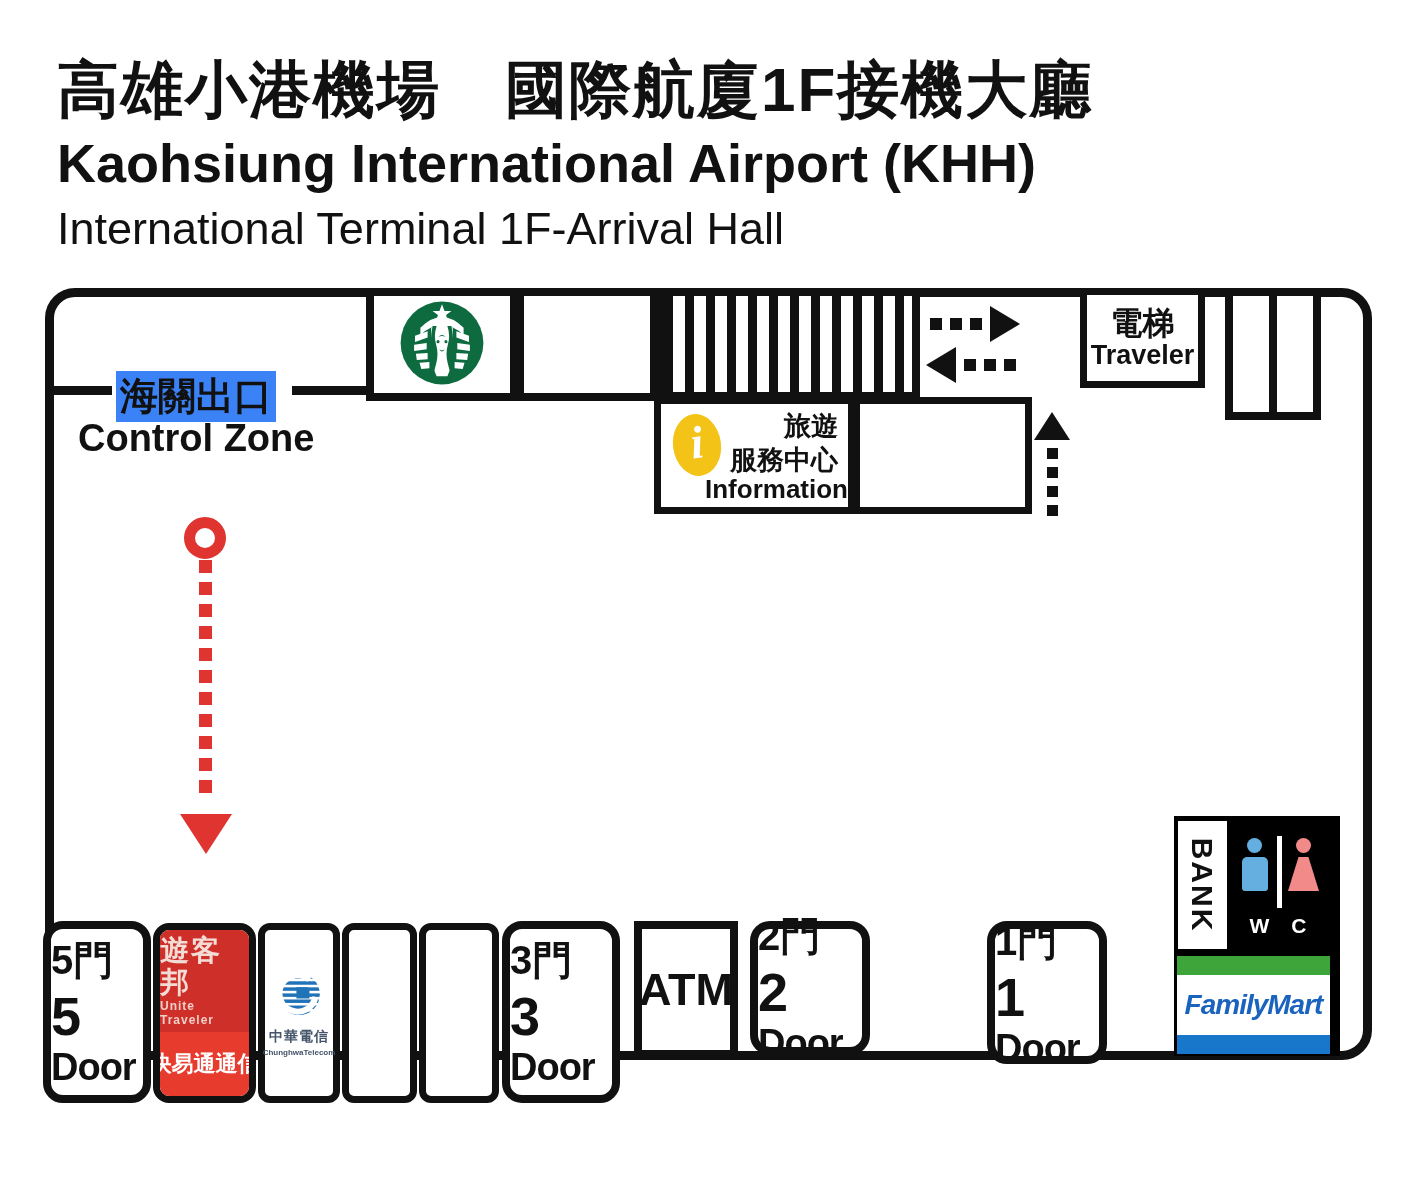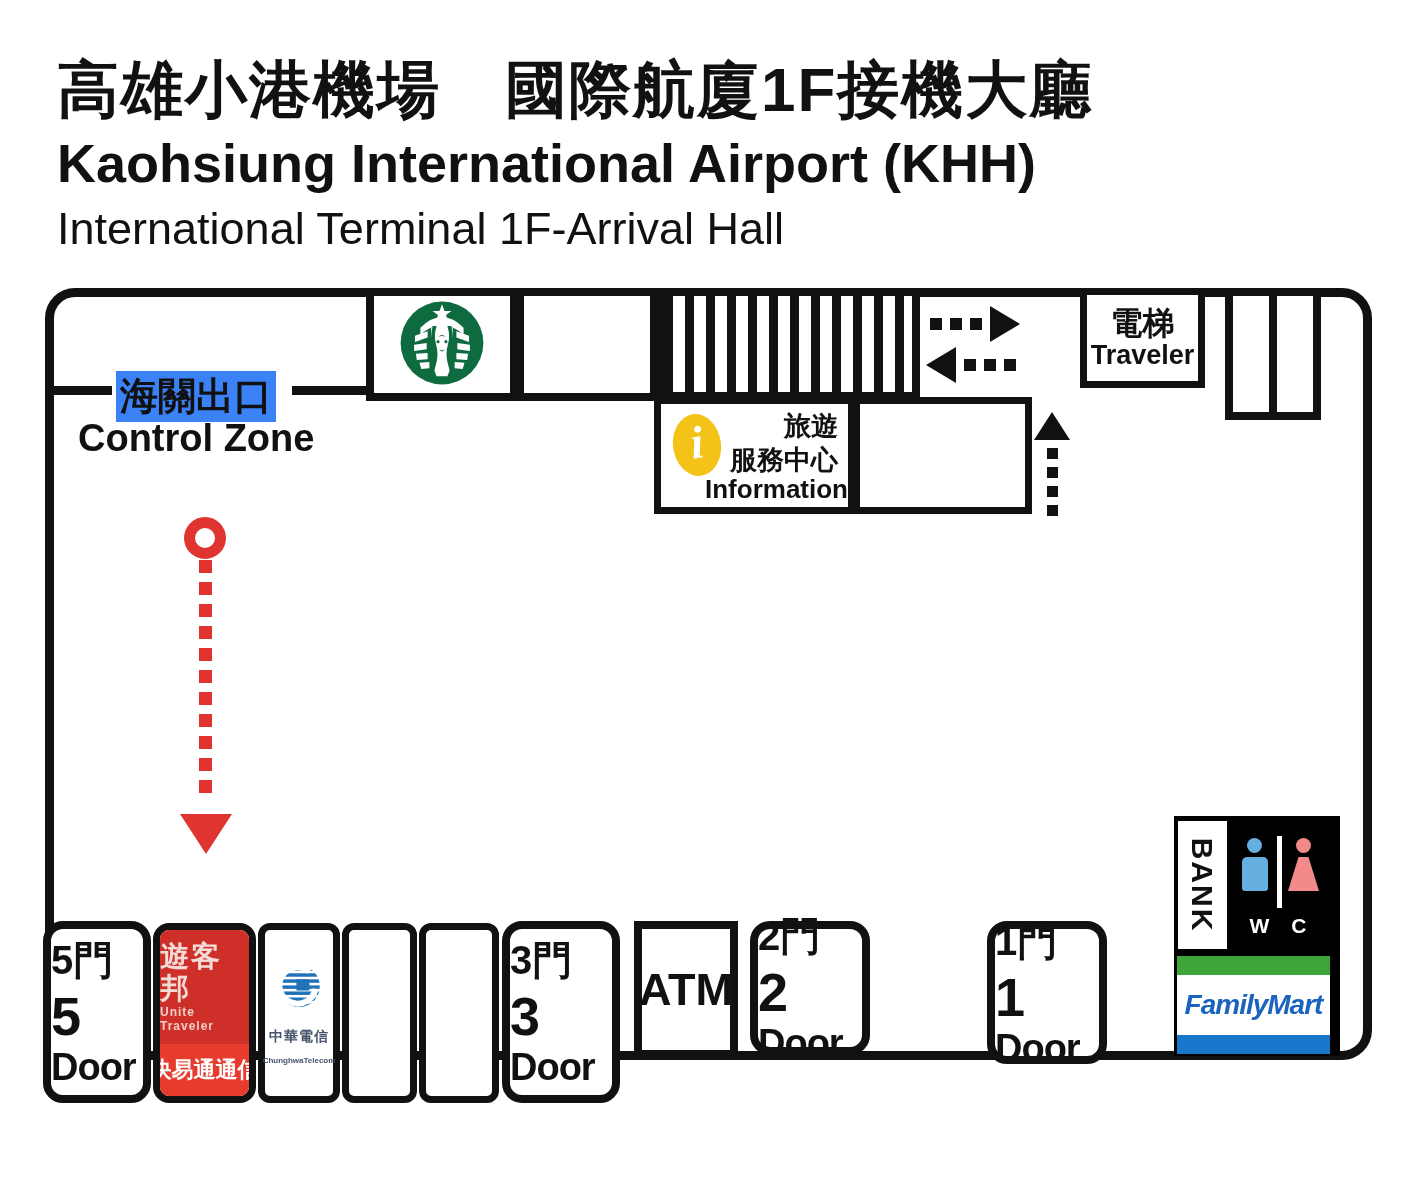--- a/index.html
+++ b/index.html
@@ -65,25 +65,25 @@
   .d2{left:750px;top:921px;width:120px;height:134px;}
   .d1{left:987px;top:921px;width:120px;height:143px;}
   .atm{left:634px;top:921px;width:104px;height:137px;border:8px solid #111;box-sizing:border-box;background:#fff;
        display:flex;align-items:center;justify-content:center;font-size:45px;font-weight:bold;}
   
   .ut{left:153px;top:923px;width:103px;height:180px;border:7px solid #111;border-radius:16px;box-sizing:border-box;
       overflow:hidden;display:flex;flex-direction:column;}
   .ut-top{flex:1;background:#ce2f28;display:flex;flex-direction:column;align-items:center;justify-content:center;}
   .ut-top .lg{font-size:29px;font-weight:bold;color:#f4dcd6;letter-spacing:2px;line-height:1.1;}
   .ut-top .sm{font-size:12px;font-weight:bold;color:#f0cfc9;letter-spacing:1px;}
-  .ut-bot{height:52px;background:#e73b2e;display:flex;align-items:center;justify-content:center;}
+  .ut-bot{height:64px;background:#e73b2e;display:flex;align-items:center;justify-content:center;}
   .ut-bot span{font-size:22px;font-weight:bold;color:#fff;white-space:nowrap;}
   
   .cht{left:258px;top:923px;width:82px;height:180px;border:7px solid #111;border-radius:12px;box-sizing:border-box;background:#fff;
-       display:flex;flex-direction:column;align-items:center;justify-content:center;gap:10px;}
+       display:flex;flex-direction:column;align-items:center;justify-content:center;gap:2px;}
   .cht .zh{font-size:14px;font-weight:bold;color:#44546a;letter-spacing:1px;}
   .cht .en{font-size:8px;font-weight:bold;color:#44546a;}
   .shopA{left:342px;top:923px;width:75px;height:180px;border:7px solid #111;border-radius:12px;box-sizing:border-box;background:#fff;}
   .shopB{left:419px;top:923px;width:80px;height:180px;border:7px solid #111;border-radius:12px;box-sizing:border-box;background:#fff;}
   
   .svc{left:1174px;top:816px;width:166px;height:240px;background:#000;}
   .bank{position:absolute;left:4px;top:5px;width:49px;height:128px;background:#fff;display:flex;align-items:center;justify-content:center;}
   .bank span{transform:rotate(90deg);font-size:30px;font-weight:bold;letter-spacing:2px;color:#111;}
   .wc-male-head{position:absolute;left:73px;top:22px;width:15px;height:15px;border-radius:50%;background:#64aee0;}
   .wc-male-body{position:absolute;left:68px;top:41px;width:26px;height:34px;background:#64aee0;border-radius:5px 5px 3px 3px;}

